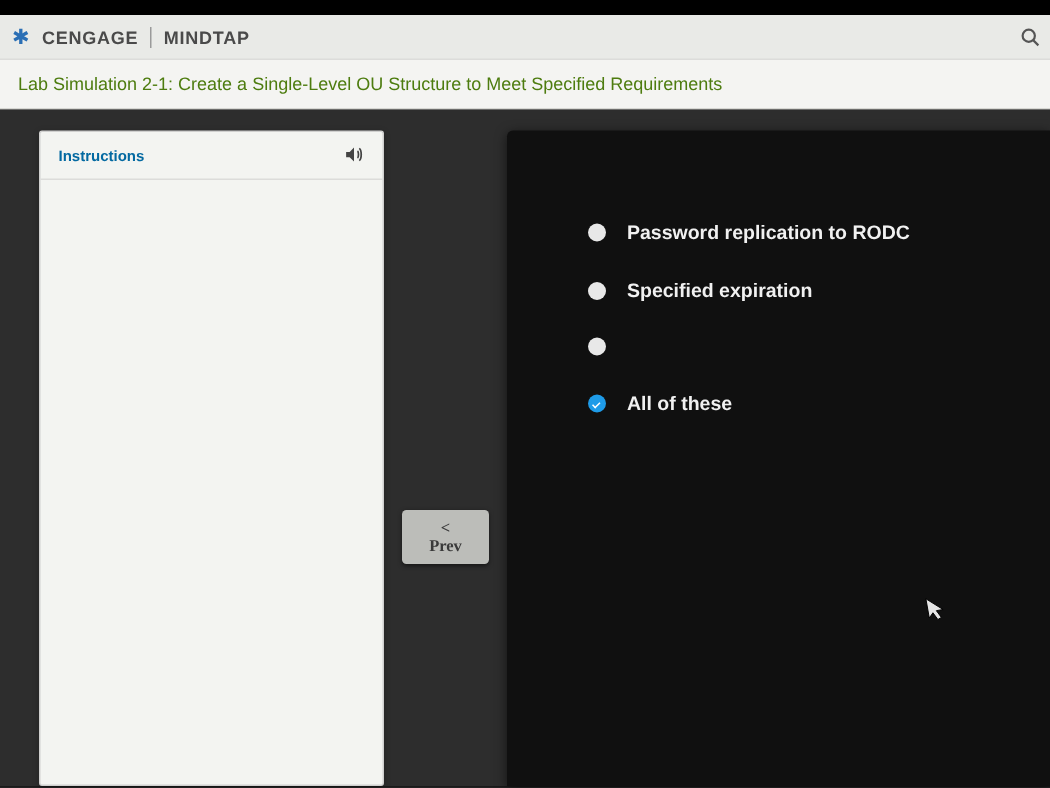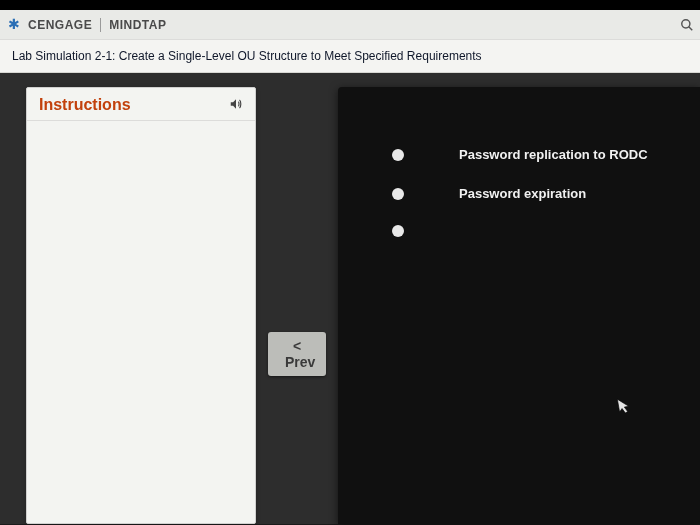--- a/index.html
+++ b/index.html
@@ -52,21 +52,21 @@
     top: 8px;
     font-size: 14px;
     color: #555;
     cursor: pointer;
   }
 
   .subheader {
     background: #f4f4f2;
     padding: 9px 12px;
     font-size: 12px;
-    color: #0f172a;
+    color: #4d7c0f;
     border-bottom: 1px solid #d7d7d3;
   }
 
   .workspace {
     display: flex;
     height: calc(525px - 10px - 30px - 34px);
     background: #2d2d2d;
     padding: 14px 0 0 26px;
     gap: 12px;
   }
@@ -81,23 +81,23 @@
     flex-shrink: 0;
   }
   .instructions-header {
     display: flex;
     align-items: center;
     justify-content: space-between;
     padding: 8px 10px 6px 12px;
     border-bottom: 1px solid #dcdcda;
   }
   .instructions-title {
-    font-size: 16px;
-    font-weight: bold;
-    color: #c2410c;
+    font-size: 10px;
+    font-weight: bold;
+    color: #0369a1;
   }
   .sound-icon {
     font-size: 14px;
     color: #444;
     cursor: pointer;
   }
   .question-text {
     padding: 10px 12px;
     font-size: 11.5px;
     line-height: 1.5;
@@ -108,27 +108,28 @@
     width: 58px;
     display: flex;
     flex-direction: column;
     justify-content: flex-end;
     padding-bottom: 148px;
     flex-shrink: 0;
   }
   .prev-btn {
     background: #bcbdb9;
     color: #3a3a3a;
-    font-size: 14px;
+    font-size: 11px;
     font-weight: bold;
     padding: 6px 17px;
     text-align: center;
     border-radius: 3px;
     cursor: pointer;
     box-shadow: 0 1px 3px rgba(0,0,0,0.5);
+    font-family: Liberation Serif, serif;
   }
 
   .sim-area {
     flex: 1;
     background: #101010;
     border-radius: 4px 0 0 0;
     padding: 60px 18px 18px 54px;
     position: relative;
     box-shadow: 0 2px 8px rgba(0,0,0,0.6);
   }
@@ -155,21 +156,20 @@
     left: 3px; top: 5px;
     width: 4px; height: 2px;
     border-left: 1.5px solid #fff;
     border-bottom: 1.5px solid #fff;
     transform: rotate(-45deg);
   }
   .option-label {
     color: #f1f1f1;
     font-size: 13px;
     font-weight: bold;
-    margin-left: 41px;
   }
   .cursor-arrow {
     position: absolute;
     left: 280px;
     top: 310px;
     color: #e5e5e5;
     font-size: 16px;
     transform: rotate(-10deg);
     pointer-events: none;
   }
@@ -213,24 +213,28 @@
     <div class="prev-btn">&lt; Prev</div>
   </div>
 
   <div class="sim-area">
     <div class="option-row">
       <span class="radio-dot"></span>
       <span class="option-label">Password replication to RODC</span>
     </div>
     <div class="option-row">
       <span class="radio-dot"></span>
-      <span class="option-label">Password expiration</span>
+      <span class="option-label">Specified expiration</span>
     </div>
     <div class="option-row">
       <span class="radio-dot"></span>
+    </div>
+    <div class="option-row">
+      <span class="radio-dot selected"></span>
+      <span class="option-label">All of these</span>
     </div>
     <div class="cursor-arrow">
       <svg width="14" height="18" viewBox="0 0 14 18" fill="#e5e5e5" stroke="#000" stroke-width="0.6">
         <path d="M1 1 L1 14 L4 11 L6.5 16 L9 15 L6.5 10 L11 10 Z"></path>
       </svg>
     </div>
   </div>
 
 </div>
 

